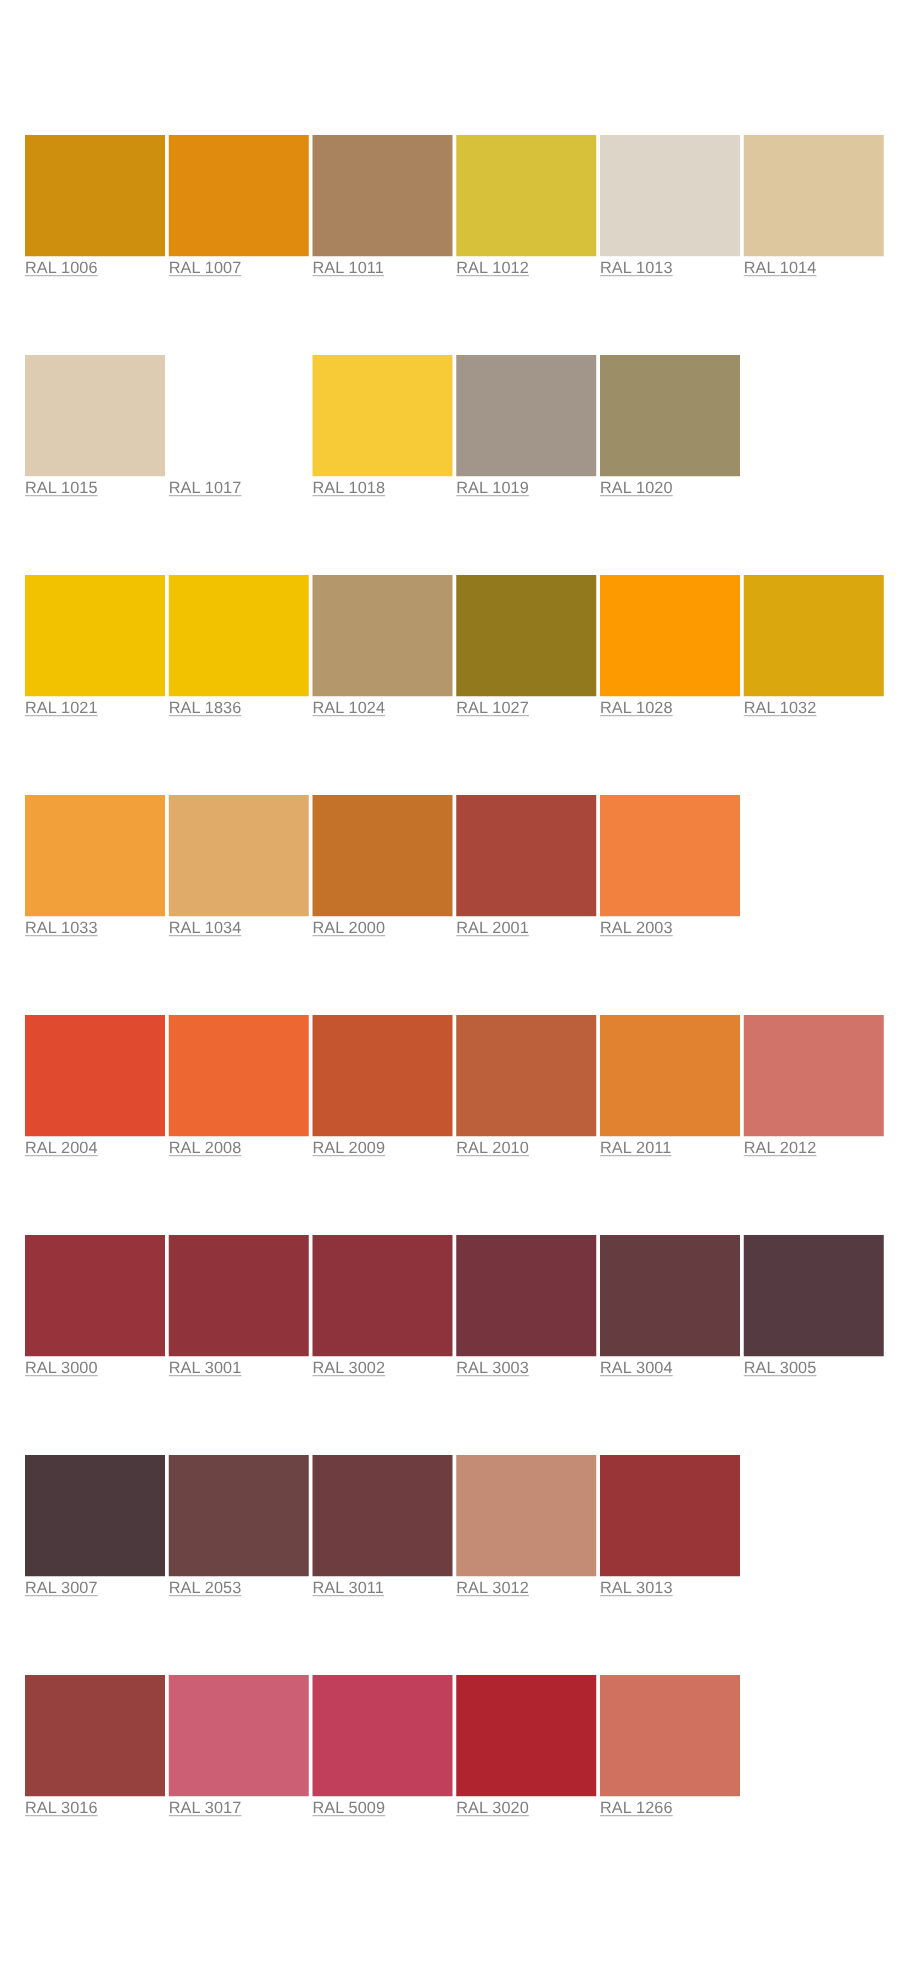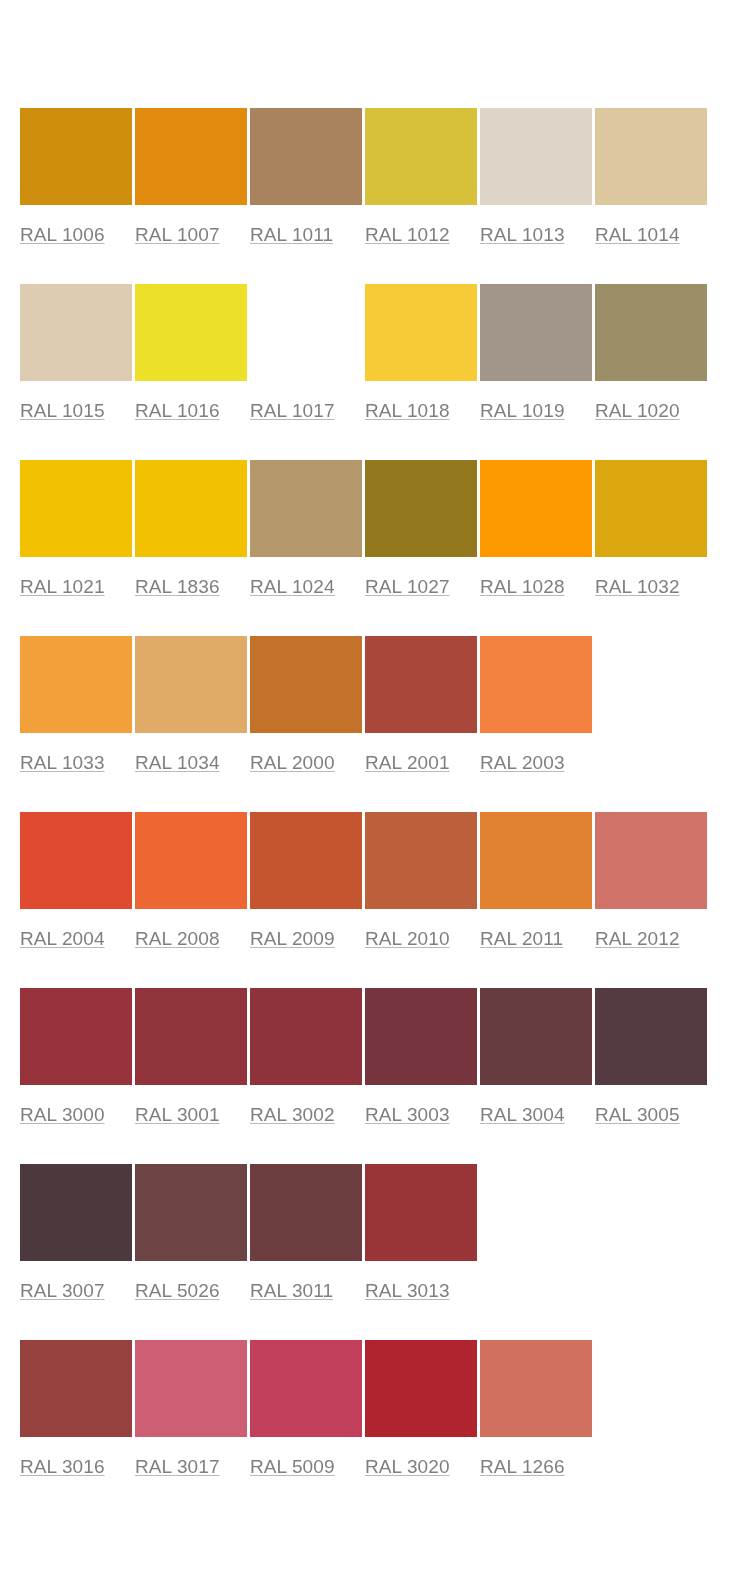--- a/index.html
+++ b/index.html
@@ -32,22 +32,22 @@
     display: block;
     text-decoration: none;
   }
   .swatch-chip {
     width: 112px;
     height: 97px;
     display: block;
   }
   .swatch-label {
     display: inline-block;
-    margin-top: 22px;
-    font-size: 19px;
+    margin-top: 0;
+    font-size: 13px;
     line-height: 15px;
     color: #7f7f7f;
     letter-spacing: 0.1px;
     text-decoration: underline;
     text-decoration-color: #b9b9b9;
     text-underline-offset: 2px;
     white-space: nowrap;
   }
 </style>
 </head>
@@ -57,21 +57,20 @@
     <div class="swatch-row">
       <a class="swatch-cell"><span class="swatch-chip" style="background-color: rgb(206, 142, 14);"></span><span class="swatch-label">RAL 1006</span></a>
       <a class="swatch-cell"><span class="swatch-chip" style="background-color: rgb(224, 138, 14);"></span><span class="swatch-label">RAL 1007</span></a>
       <a class="swatch-cell"><span class="swatch-chip" style="background-color: rgb(169, 130, 94);"></span><span class="swatch-label">RAL 1011</span></a>
       <a class="swatch-cell"><span class="swatch-chip" style="background-color: rgb(215, 193, 59);"></span><span class="swatch-label">RAL 1012</span></a>
       <a class="swatch-cell"><span class="swatch-chip" style="background-color: rgb(221, 214, 200);"></span><span class="swatch-label">RAL 1013</span></a>
       <a class="swatch-cell"><span class="swatch-chip" style="background-color: rgb(220, 199, 158);"></span><span class="swatch-label">RAL 1014</span></a>
     </div>
     <div class="swatch-row">
       <a class="swatch-cell"><span class="swatch-chip" style="background-color: rgb(222, 204, 178);"></span><span class="swatch-label">RAL 1015</span></a>
-      <a class="swatch-cell"><span class="swatch-chip" style="background-color: rgb(237, 224, 41);"></span><span class="swatch-label">RAL 1016</span></a>
       <a class="swatch-cell"><span class="swatch-chip"></span><span class="swatch-label">RAL 1017</span></a>
       <a class="swatch-cell"><span class="swatch-chip" style="background-color: rgb(247, 203, 55);"></span><span class="swatch-label">RAL 1018</span></a>
       <a class="swatch-cell"><span class="swatch-chip" style="background-color: rgb(162, 150, 139);"></span><span class="swatch-label">RAL 1019</span></a>
       <a class="swatch-cell"><span class="swatch-chip" style="background-color: rgb(156, 142, 102);"></span><span class="swatch-label">RAL 1020</span></a>
     </div>
     <div class="swatch-row">
       <a class="swatch-cell"><span class="swatch-chip" style="background-color: rgb(242, 194, 0);"></span><span class="swatch-label">RAL 1021</span></a>
       <a class="swatch-cell"><span class="swatch-chip" style="background-color: rgb(242, 194, 0);"></span><span class="swatch-label">RAL 1836</span></a>
       <a class="swatch-cell"><span class="swatch-chip" style="background-color: rgb(180, 151, 106);"></span><span class="swatch-label">RAL 1024</span></a>
       <a class="swatch-cell"><span class="swatch-chip" style="background-color: rgb(147, 121, 29);"></span><span class="swatch-label">RAL 1027</span></a>
@@ -96,22 +95,23 @@
     <div class="swatch-row">
       <a class="swatch-cell"><span class="swatch-chip" style="background-color: rgb(150, 51, 59);"></span><span class="swatch-label">RAL 3000</span></a>
       <a class="swatch-cell"><span class="swatch-chip" style="background-color: rgb(144, 51, 58);"></span><span class="swatch-label">RAL 3001</span></a>
       <a class="swatch-cell"><span class="swatch-chip" style="background-color: rgb(142, 51, 59);"></span><span class="swatch-label">RAL 3002</span></a>
       <a class="swatch-cell"><span class="swatch-chip" style="background-color: rgb(118, 52, 62);"></span><span class="swatch-label">RAL 3003</span></a>
       <a class="swatch-cell"><span class="swatch-chip" style="background-color: rgb(101, 60, 64);"></span><span class="swatch-label">RAL 3004</span></a>
       <a class="swatch-cell"><span class="swatch-chip" style="background-color: rgb(85, 58, 65);"></span><span class="swatch-label">RAL 3005</span></a>
     </div>
     <div class="swatch-row">
       <a class="swatch-cell"><span class="swatch-chip" style="background-color: rgb(75, 57, 62);"></span><span class="swatch-label">RAL 3007</span></a>
-      <a class="swatch-cell"><span class="swatch-chip" style="background-color: rgb(108, 68, 68);"></span><span class="swatch-label">RAL 5026</span></a>
+      <a class="swatch-cell"><span class="swatch-chip" style="background-color: rgb(108, 68, 68);"></span><span class="swatch-label">RAL 2053</span></a>
       <a class="swatch-cell"><span class="swatch-chip" style="background-color: rgb(109, 61, 64);"></span><span class="swatch-label">RAL 3011</span></a>
+      <a class="swatch-cell"><span class="swatch-chip" style="background-color: rgb(196, 140, 117);"></span><span class="swatch-label">RAL 3012</span></a>
       <a class="swatch-cell"><span class="swatch-chip" style="background-color: rgb(154, 53, 55);"></span><span class="swatch-label">RAL 3013</span></a>
     </div>
     <div class="swatch-row">
       <a class="swatch-cell"><span class="swatch-chip" style="background-color: rgb(150, 65, 61);"></span><span class="swatch-label">RAL 3016</span></a>
       <a class="swatch-cell"><span class="swatch-chip" style="background-color: rgb(204, 95, 115);"></span><span class="swatch-label">RAL 3017</span></a>
       <a class="swatch-cell"><span class="swatch-chip" style="background-color: rgb(194, 63, 91);"></span><span class="swatch-label">RAL 5009</span></a>
       <a class="swatch-cell"><span class="swatch-chip" style="background-color: rgb(176, 36, 48);"></span><span class="swatch-label">RAL 3020</span></a>
       <a class="swatch-cell"><span class="swatch-chip" style="background-color: rgb(208, 112, 95);"></span><span class="swatch-label">RAL 1266</span></a>
     </div>
   </div>

